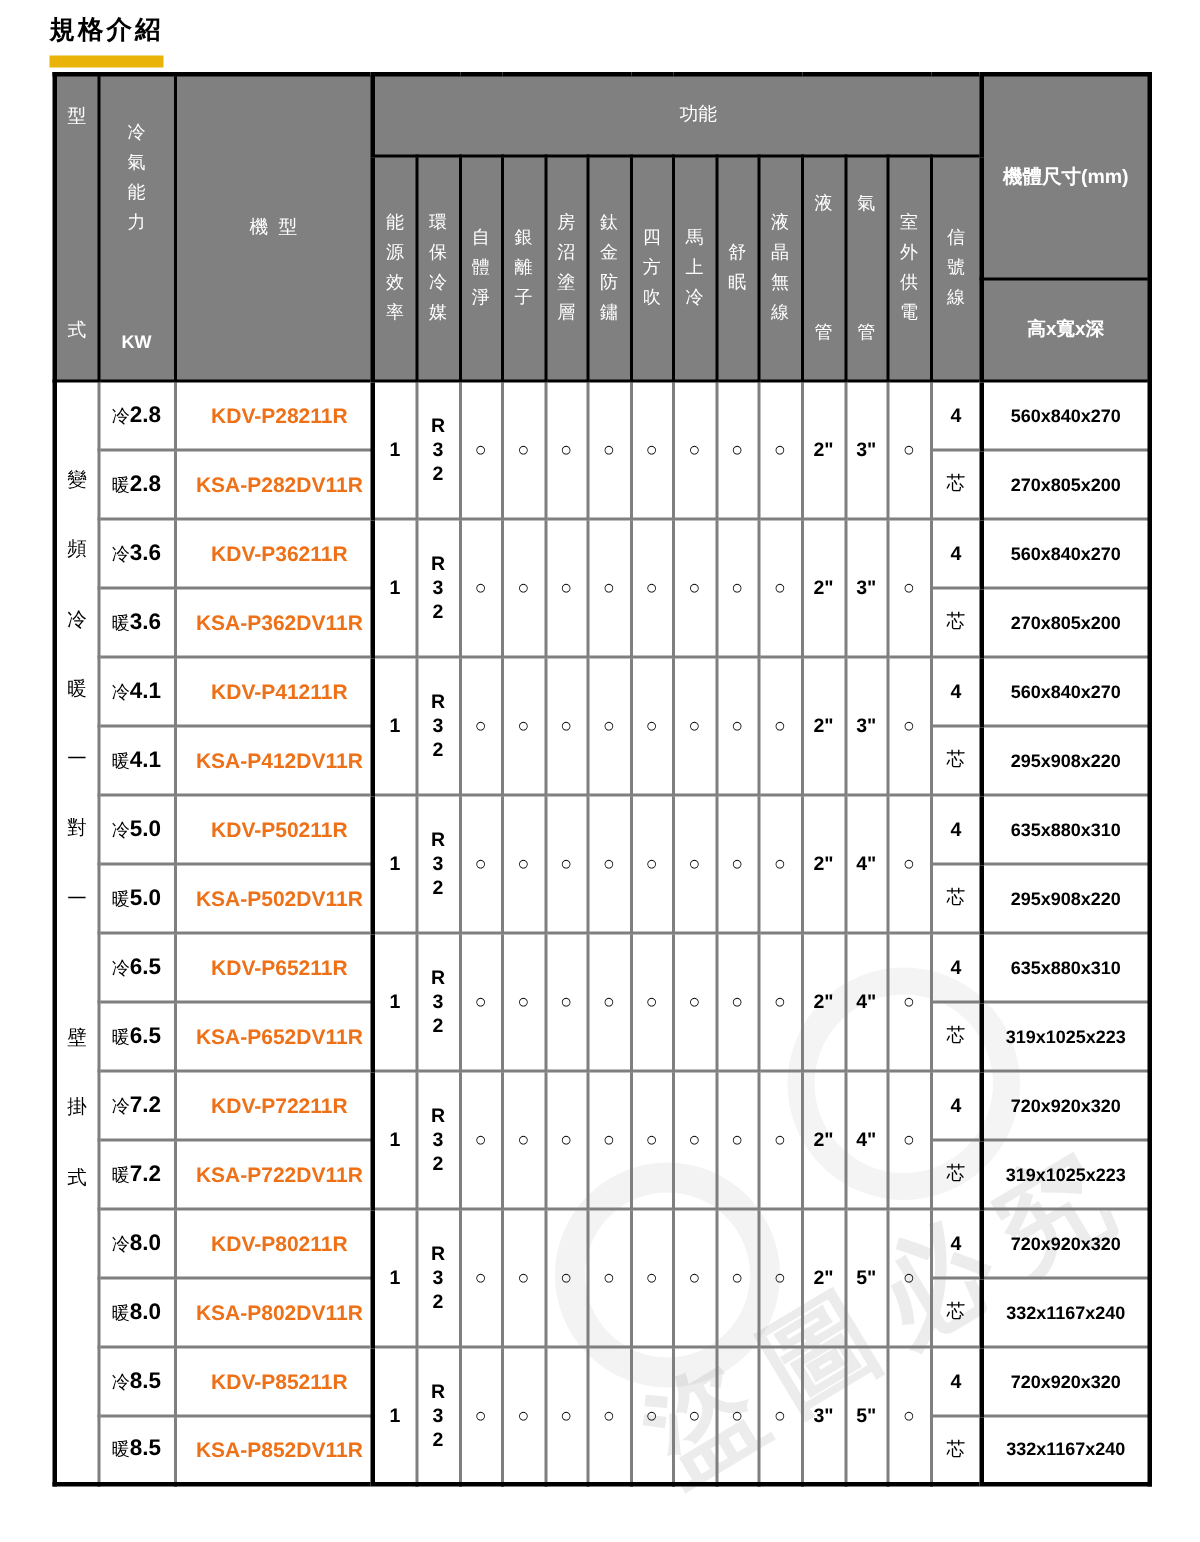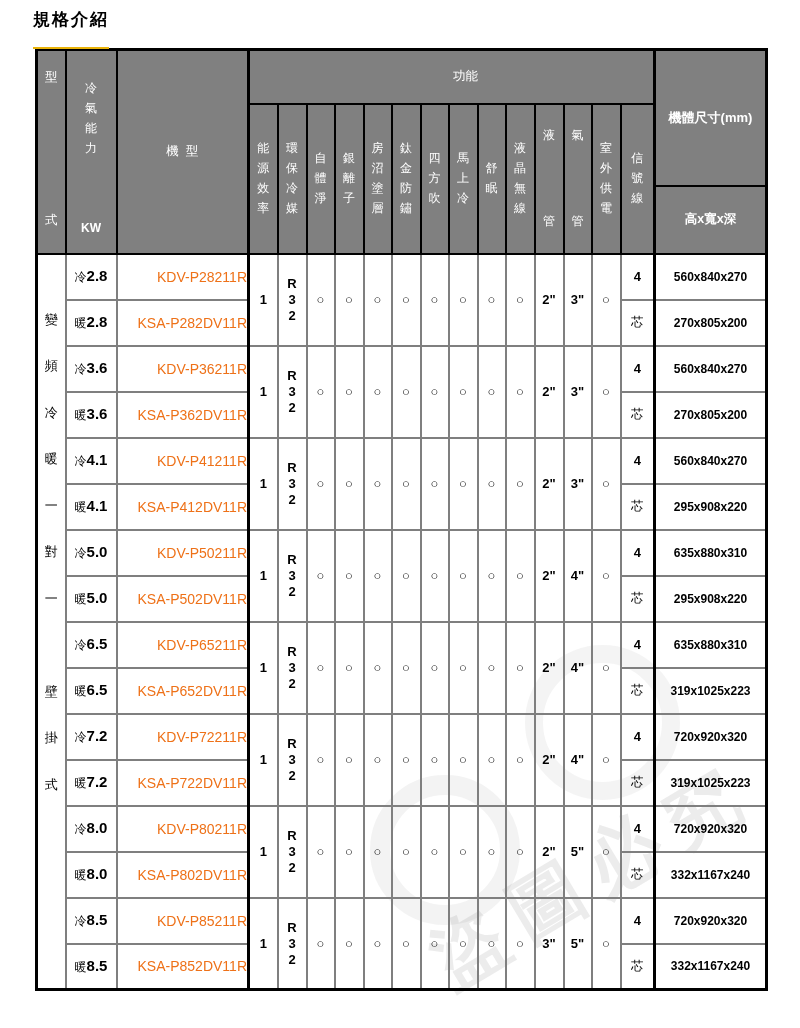--- a/index.html
+++ b/index.html
@@ -6,21 +6,21 @@
   html,body { background:#fff; }
   .page {
     position:relative; width:800px; height:1028px; background:#fff;
     overflow:hidden; font-family:"Liberation Sans", sans-serif; color:#000;
   }
   
   .page-title {
     position:absolute; left:33px; top:8px; font-size:17px; font-weight:bold;
     letter-spacing:2px; z-index:2;
   }
-  .page-title span { border-bottom:2px solid #eab308; padding-bottom:18px; }
+  .page-title span { border-bottom:8px solid #eab308; padding-bottom:8px; }
 
   
   .watermark { position:absolute; inset:0; z-index:0; pointer-events:none; }
   .wm-ring { position:absolute; border-radius:50%; }
   .wm-ring1 { left:370px; top:775px; width:150px; height:150px; border:20px solid rgba(120,120,120,0.09); }
   .wm-ring2 { left:525px; top:645px; width:155px; height:155px; border:18px solid rgba(120,120,120,0.08); }
   .wm-text {
     position:absolute; left:438px; top:918px; font-size:74px; font-weight:bold;
     letter-spacing:16px; white-space:nowrap; color:rgba(110,110,110,0.13);
     transform:rotate(-31deg); transform-origin:0 50%;
@@ -67,21 +67,21 @@
   .kw-unit { font-weight:bold; font-size:12px; }
 
   
   .type-cell { vertical-align:top; }
   .type-cell .vcell { justify-content:flex-start; padding-top:42px; }
   .type-cell .vchar { height:46.5px; display:flex; align-items:center; justify-content:center; font-size:13px; }
   .type-cell .vblank { height:46.5px; }
 
   .kw-cell .pre { font-size:12px; }
   .kw-cell .val { font-weight:bold; font-size:15px; }
-  .model-cell { text-align:right; padding-left:8px; color:#ee7118; font-weight:normal; font-size:14px; }
+  .model-cell { text-align:center; padding-left:8px; color:#ee7118; font-weight:bold; font-size:14px; }
   .energy-cell { font-weight:bold; font-size:13px; }
   .refr-cell .vchar { height:16px; font-weight:bold; font-size:13px; display:flex; align-items:center; }
   .feat-cell { font-size:13px; }
   .pipe-cell { font-weight:bold; font-size:13px; }
   .signal-top { font-weight:bold; font-size:13px; }
   .signal-bottom { font-size:12.5px; }
   .dims-cell { font-weight:bold; font-size:12px; }
 </style>
 </head>
 <body>

